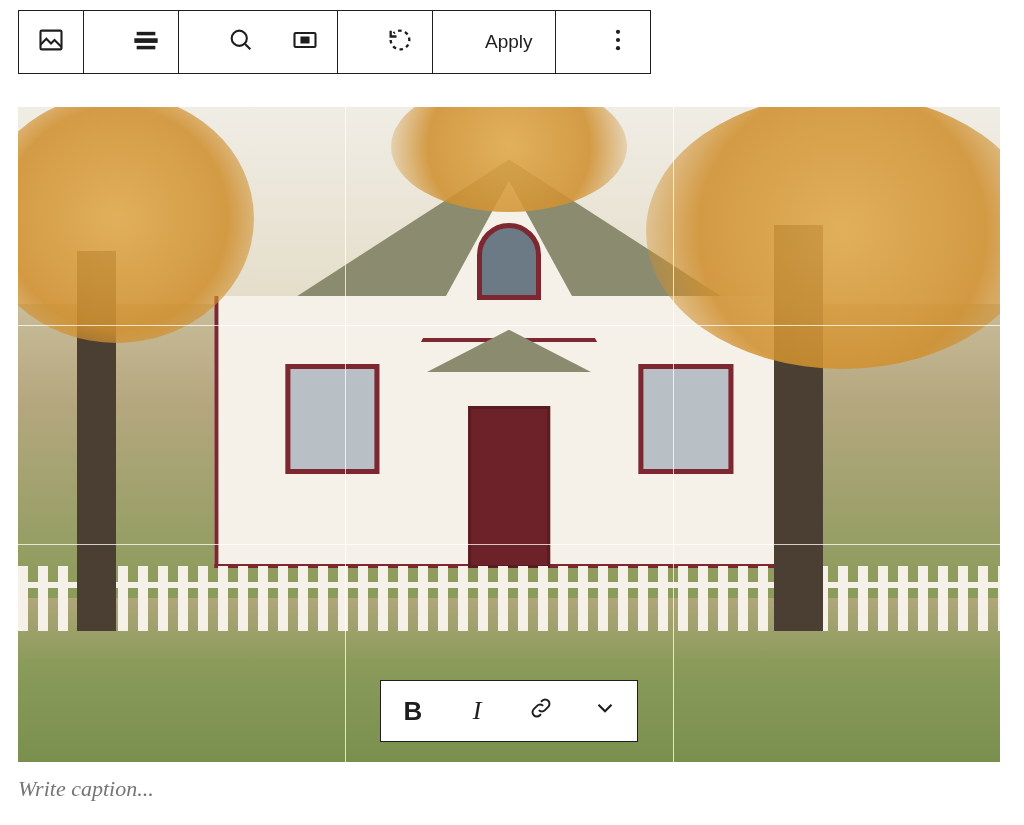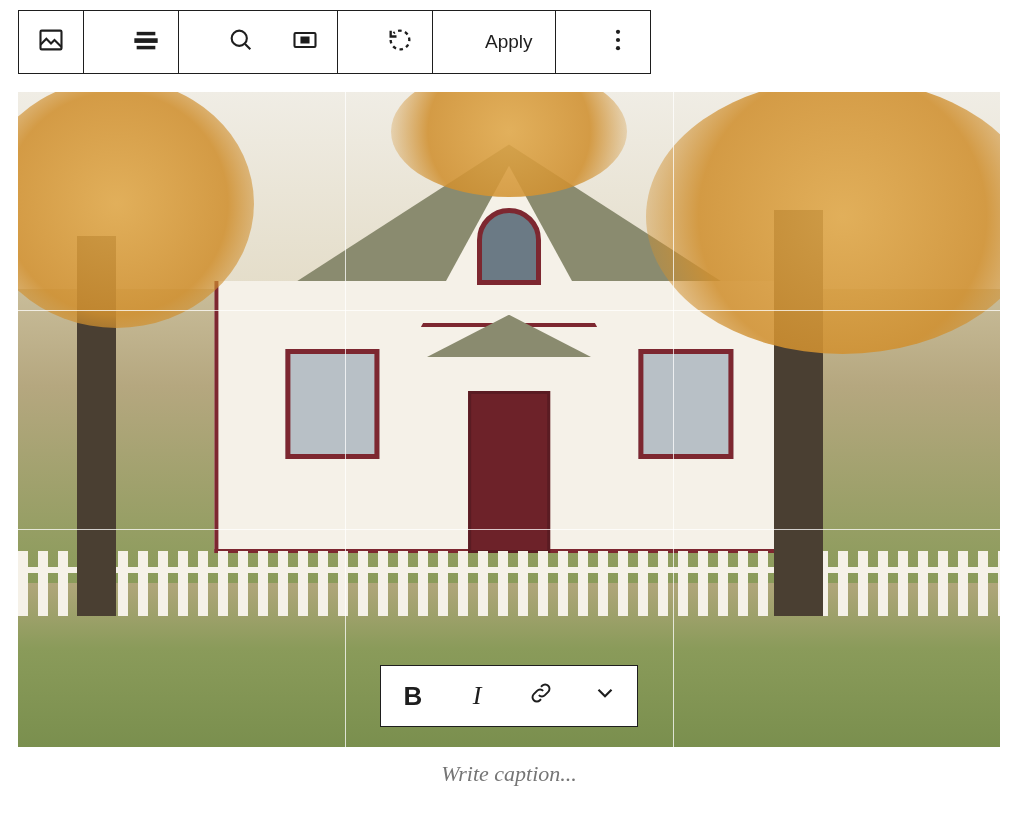--- a/index.html
+++ b/index.html
@@ -8,21 +8,21 @@
       padding: 0;
     }
     body {
       font-family: -apple-system, BlinkMacSystemFont, "Segoe UI", Roboto, sans-serif;
       background: #fff;
       padding: 10px 18px;
     }
     .toolbar {
       display: inline-flex;
       border: 1.5px solid #1e1e1e;
-      margin-bottom: 18px;
+      margin-bottom: 33px;
       gap: 30px;
     }
     .toolbar-group {
       display: flex;
       border-right: 1.5px solid #1e1e1e;
     }
     .toolbar-group:last-child {
       border-right: none;
     }
     .toolbar-btn {
@@ -248,21 +248,20 @@
     .format-btn.italic { font-style: italic; font-family: Georgia, serif; font-size: 26px; }
     .format-btn svg { width: 26px; height: 26px; }
     .caption-input {
       width: 982px;
       border: none;
       outline: none;
       font-family: Georgia, "Times New Roman", serif;
       font-style: italic;
       font-size: 22px;
       color: #1d4ed8;
-      text-align: center;
       padding: 14px 0 0 0;
       background: transparent;
     }
   </style>
 </head>
 <body>
 
 
 
 

